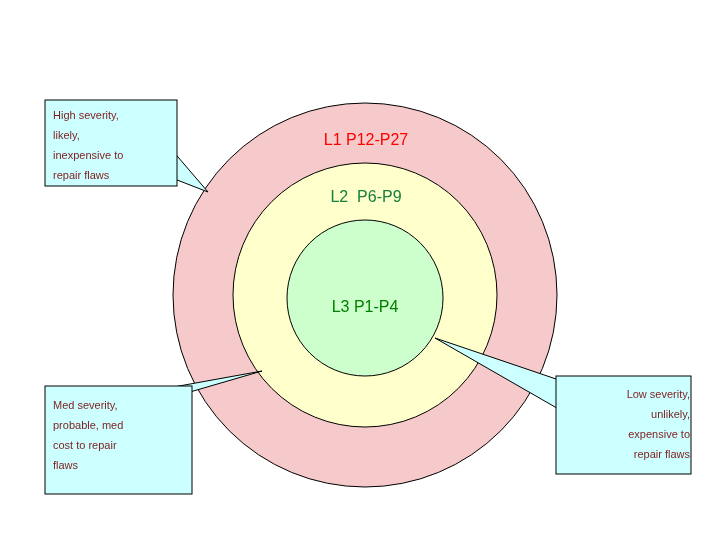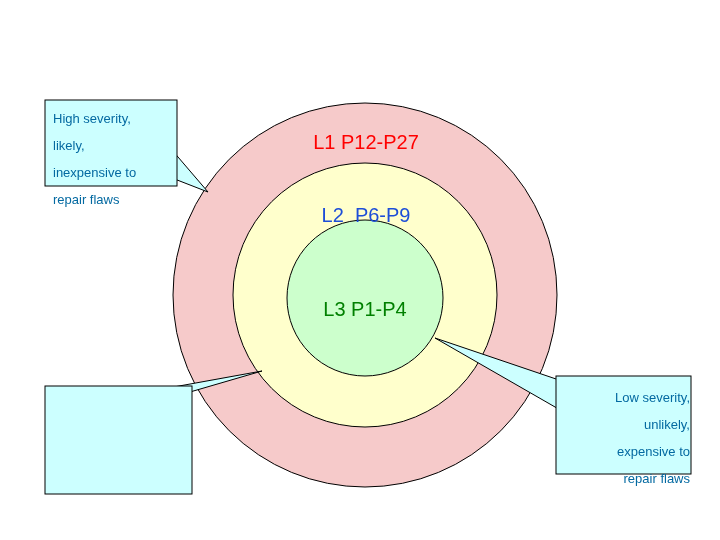--- a/index.html
+++ b/index.html
@@ -12,32 +12,32 @@
     position: relative;
     width: 720px; height: 540px;
     background: #ffffff;
     overflow: hidden;
   }
   .canvas svg { position: absolute; top: 0; left: 0; }
 
   .ring-label {
     position: absolute;
     transform: translateX(-50%);
-    font-size: 20px;
+    font-size: 16px;
     white-space: pre;           
   }
   .ring-label.l1 { color: #ff0000; left: 366px; top: 131px; }
-  .ring-label.l2 { color: #1d4ed8; left: 366px; top: 204px; }
+  .ring-label.l2 { color: #15803d; left: 366px; top: 188px; }
   .ring-label.l3 { color: #008000; left: 365px; top: 290px; margin-top: 8px; }
 
   .callout-text {
     position: absolute;
-    font-size: 13px;
-    line-height: 27px;
-    color: #0369a1;
+    font-size: 11px;
+    line-height: 20px;
+    color: #7f1d1d;
     white-space: pre-line;      
   }
   .callout-text.high { left: 53px;  top: 105px; width: 122px; }
   .callout-text.med  { left: 53px;  top: 395px; width: 138px; }
   .callout-text.low  { left: 564px; top: 384px; width: 126px; text-align: right; }
 </style>
 </head>
 <body>
 
 <div class="canvas">
@@ -58,18 +58,22 @@
   </svg>
 
   <div class="ring-label l1">L1 P12-P27</div>
   <div class="ring-label l2">L2  P6-P9</div>
   <div class="ring-label l3">L3 P1-P4</div>
 
   <div class="callout-text high">High severity,
 likely,
 inexpensive to
 repair flaws</div>
+  <div class="callout-text med">Med severity,
+probable, med
+cost to repair
+flaws</div>
   <div class="callout-text low">Low severity,
 unlikely,
 expensive to
 repair flaws</div>
 
 </div>
 
 </body></html>

